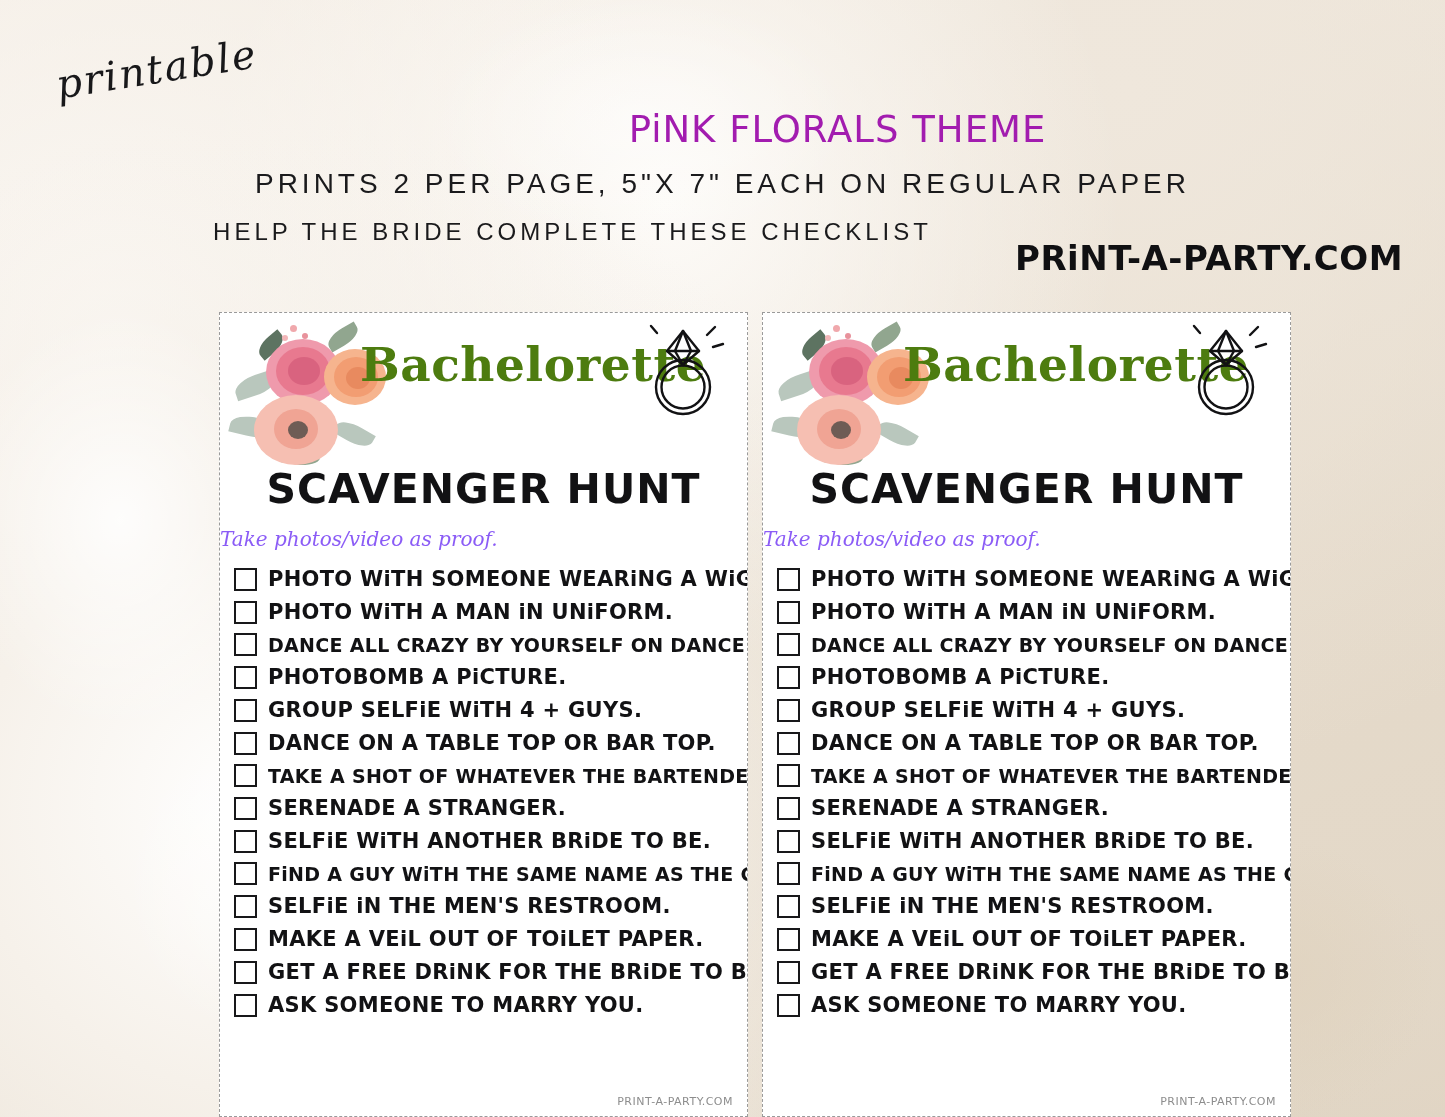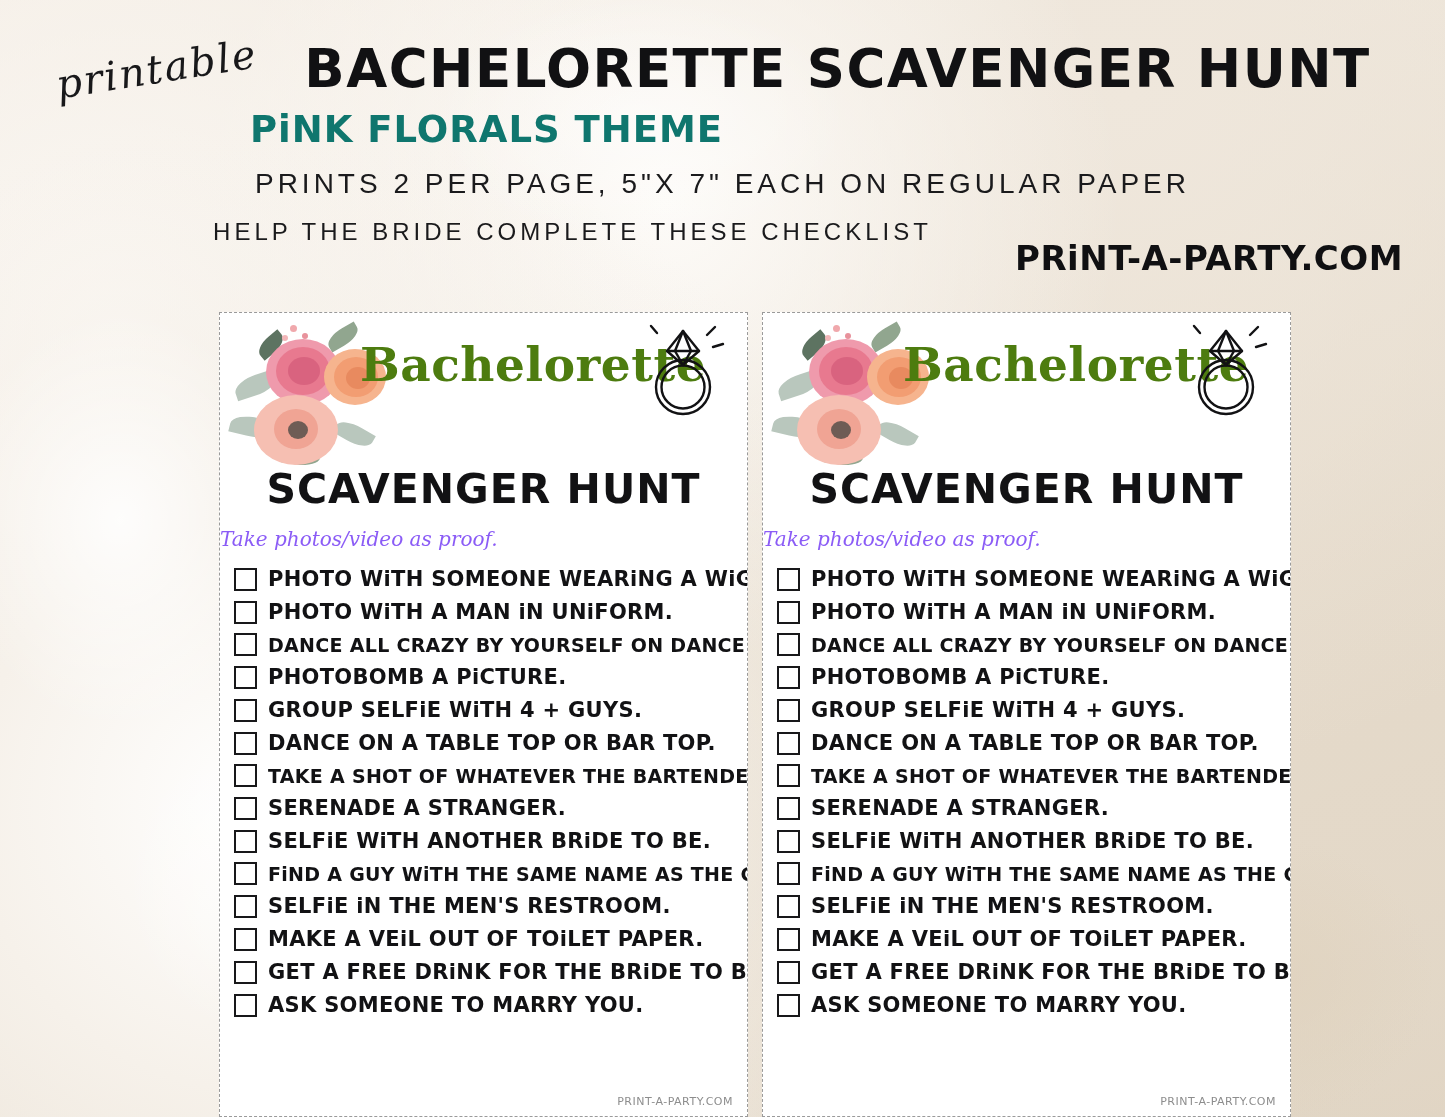--- a/index.html
+++ b/index.html
@@ -68,26 +68,26 @@
     font-size: 53px;
     letter-spacing: 1.5px;
     color: #111113;
     white-space: nowrap;
   }
   .title-sub {
     position: absolute;
     left: 250px;
     right: 20px;
     top: 108px;
-    text-align: left;
-    font-family: "DejaVu Sans", sans-serif;
-    font-weight: bold;
+    text-align: center;
+    font-family: "DejaVu Sans", sans-serif;
+    font-weight: normal;
     font-size: 37px;
     letter-spacing: 1px;
-    color: #0f766e;
+    color: #a21caf;
   }
   .line-prints {
     position: absolute;
     left: 0;
     right: 0;
     top: 168px;
     text-align: center;
     font-family: "Liberation Sans", sans-serif;
     font-size: 28px;
     letter-spacing: 4px;
@@ -248,21 +248,20 @@
     color: #8d8d8d;
   }
 </style>
 </head>
 <body>
 
 <div class="bg-photo"></div>
 
 <div class="header">
   <div class="printable-script">printable</div>
-  <div class="title-main">BACHELORETTE SCAVENGER HUNT</div>
   <div class="title-sub">PiNK FLORALS THEME</div>
   <div class="line-prints">PRINTS 2 PER PAGE, 5"X 7" EACH ON REGULAR PAPER</div>
   <div class="line-help1">HELP THE BRIDE COMPLETE THESE CHECKLIST</div>
   <div class="brand-url">PRiNT-A-PARTY.COM</div>
 </div>
 
 <div class="cards">
 
   <div class="card">
     <div class="card-top">

